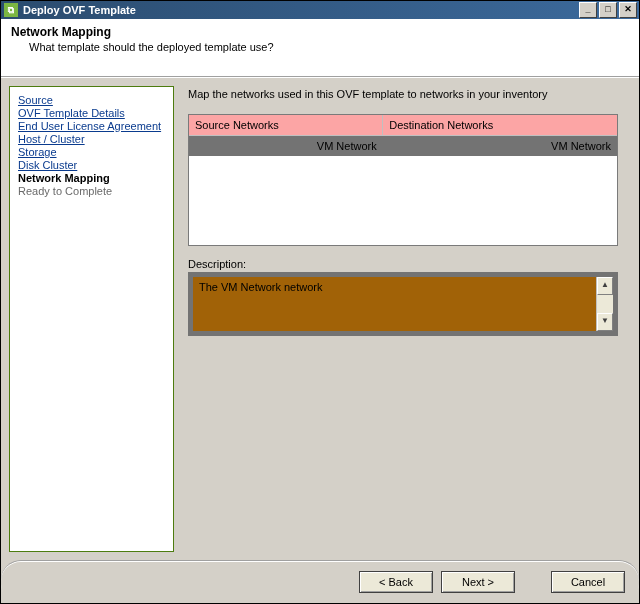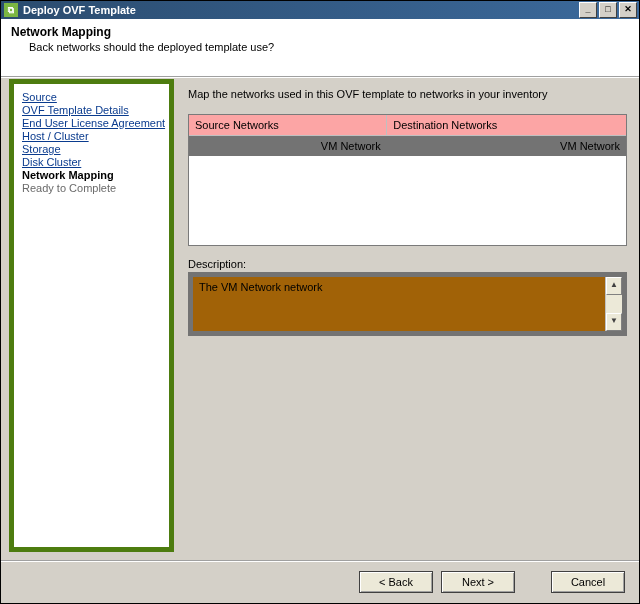--- a/index.html
+++ b/index.html
@@ -89,22 +89,22 @@
   .body-area {
     flex: 1 1 auto;
     display: flex;
     border-top: 1px solid #fff;
     overflow: hidden;
     position: relative;
   }
   .sidebar {
     width: 165px;
     background: #fff;
-    border: 5px solid #4d7c0f;
-    margin: 1px 0 8px 8px;
+    border: 1px solid #4d7c0f;
+    margin: 8px 0 8px 8px;
     box-sizing: border-box;
     padding: 6px 8px;
     overflow: hidden;
   }
   .sidebar .step {
     display: block;
     margin: 1px 0;
     white-space: nowrap;
     color: #0a3b8e;
     text-decoration: underline;
@@ -117,21 +117,21 @@
     cursor: default;
   }
   .sidebar .step.future {
     color: #6a6a6a;
     text-decoration: none;
     cursor: default;
   }
 
   .main {
     flex: 1;
-    padding: 10px 12px 8px 14px;
+    padding: 10px 21px 8px 14px;
     display: flex;
     flex-direction: column;
   }
   .main .instr {
     margin-bottom: 14px;
   }
   .table-wrap {
     border: 1px solid #7a7a7a;
     background: #fff;
     height: 130px;
@@ -199,20 +199,21 @@
   }
 
   .footer {
     flex: 0 0 auto;
     border-top: 1px solid #a0a0a0;
     box-shadow: inset 0 1px 0 #fff;
     padding: 10px 14px;
     display: flex;
     justify-content: flex-end;
     gap: 8px;
+    border-radius: 20px;
   }
   .footer .gap { width: 20px; }
   .btn {
     min-width: 74px;
     height: 22px;
     background: #ece9d8;
     border: 1px solid #404040;
     box-shadow: inset 1px 1px 0 #fff, inset -1px -1px 0 #a0a0a0;
     font-family: Tahoma, Arial, sans-serif;
     font-size: 11px;
@@ -230,21 +231,21 @@
     <span class="title-text">Deploy OVF Template</span>
     <div class="controls">
       <div class="ctl">_</div>
       <div class="ctl">□</div>
       <div class="ctl">✕</div>
     </div>
   </div>
 
   <div class="header-area">
     <div class="step-title">Network Mapping</div>
-    <div class="step-desc">Back networks should the deployed template use?</div>
+    <div class="step-desc">What template should the deployed template use?</div>
   </div>
 
   <div class="body-area">
 
     <div class="sidebar">
       <span class="step">Source</span>
       <span class="step">OVF Template Details</span>
       <span class="step">End User License Agreement</span>
       <span class="step">Host / Cluster</span>
       <span class="step">Storage</span>

